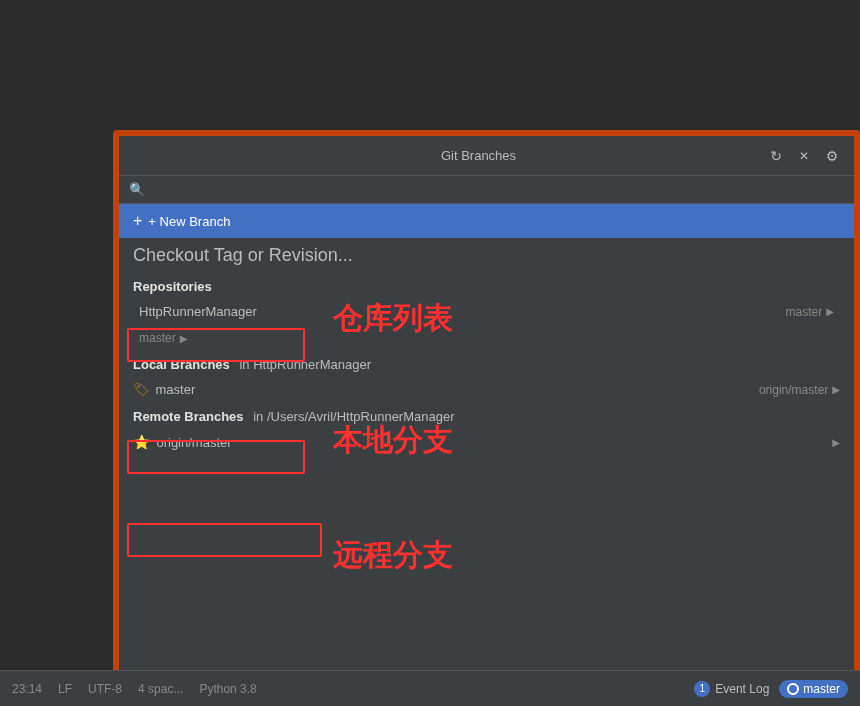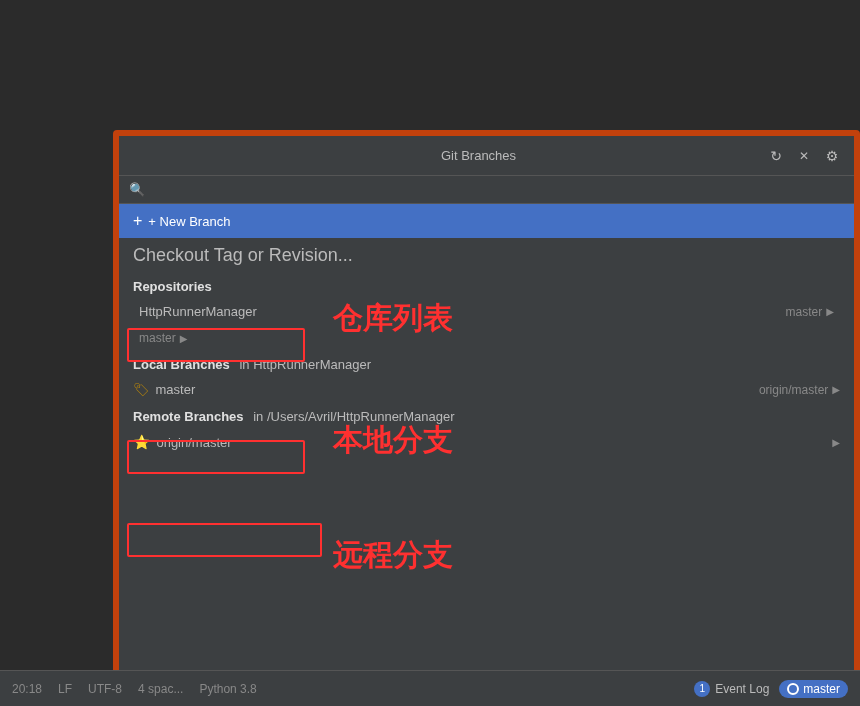--- a/index.html
+++ b/index.html
@@ -386,21 +386,21 @@
   <div style="position:absolute; top:290px; left:220px; font-size:30px; font-weight:bold; color:#ff3030; font-family:sans-serif;">本地分支</div>
 
   <div style="position:absolute; top:393px; left:14px; width:195px; height:34px; border:2px solid #ff3030; border-radius:2px; pointer-events:none;"></div>
 
   <div style="position:absolute; top:405px; left:220px; font-size:30px; font-weight:bold; color:#ff3030; font-family:sans-serif;">远程分支</div>
 
 </div>
 
 <div class="status-bar">
   <div class="status-left">
-    <span>20:18</span>
+    <span>23:14</span>
     <span>LF</span>
     <span>UTF-8</span>
     <span>4 spac...</span>
     <span>Python 3.8</span>
   </div>
   <div class="status-right">
     <div class="event-log-btn">
       <span class="event-log-badge">1</span>
       <span>Event Log</span>
     </div>

